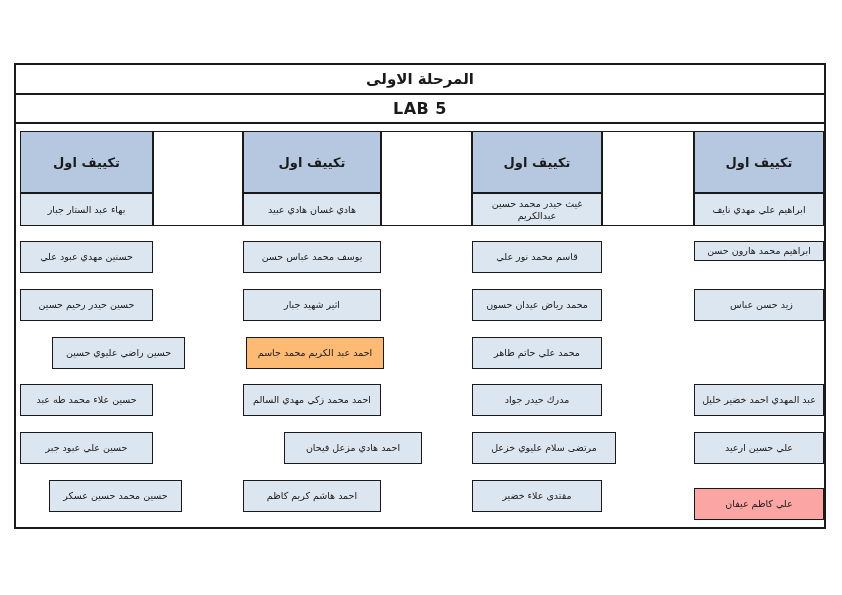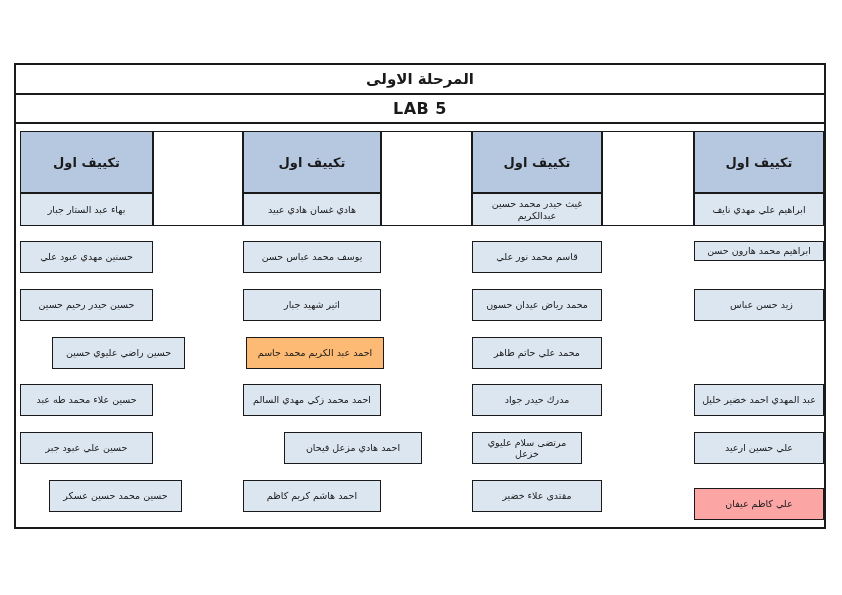--- a/index.html
+++ b/index.html
@@ -61,21 +61,21 @@
       <div class="name-box" dir="rtl" style="left: 222px; top: 272px; width: 138px; height: 32px; background: #fdba74; margin-left: 8px;">احمد عبد الكريم محمد جاسم</div>
       <div class="name-box" dir="rtl" style="left: 227px; top: 319px; width: 138px; height: 32px; background: rgb(220, 230, 241);">احمد محمد زكي مهدي السالم</div>
       <div class="name-box" dir="rtl" style="left: 227px; top: 367px; width: 138px; height: 32px; background: rgb(220, 230, 241); margin-left: 41px;">احمد هادي مزعل فيحان</div>
       <div class="name-box" dir="rtl" style="left: 227px; top: 415px; width: 138px; height: 32px; background: rgb(220, 230, 241);">احمد هاشم كريم كاظم</div>
       <div class="hdr-box" dir="rtl" style="left: 456px; top: 66px; width: 130px; height: 62px; background: rgb(182, 200, 224);">تكييف اول</div>
       <div class="name-box" dir="rtl" style="left: 456px; top: 128px; width: 130px; height: 33px; background: rgb(220, 230, 241);">غيث حيدر محمد حسين عبدالكريم</div>
       <div class="name-box" dir="rtl" style="left: 456px; top: 176px; width: 130px; height: 32px; background: rgb(220, 230, 241);">قاسم محمد نور علي</div>
       <div class="name-box" dir="rtl" style="left: 456px; top: 224px; width: 130px; height: 32px; background: rgb(220, 230, 241);">محمد رياض عيدان حسون</div>
       <div class="name-box" dir="rtl" style="left: 456px; top: 272px; width: 130px; height: 32px; background: rgb(220, 230, 241);">محمد علي حاتم طاهر</div>
       <div class="name-box" dir="rtl" style="left: 456px; top: 319px; width: 130px; height: 32px; background: rgb(220, 230, 241);">مدرك حيدر جواد</div>
-      <div class="name-box" dir="rtl" style="left: 456px; top: 367px; width: 110px; height: 32px; background: rgb(220, 230, 241);">مرتضى سلام عليوي خزعل</div>
+      <div class="name-box" dir="rtl" style="left: 456px; top: 367px; width: 144px; height: 32px; background: rgb(220, 230, 241);">مرتضى سلام عليوي خزعل</div>
       <div class="name-box" dir="rtl" style="left: 456px; top: 415px; width: 130px; height: 32px; background: rgb(220, 230, 241);">مقتدى علاء خضير</div>
       <div class="hdr-box" dir="rtl" style="left: 678px; top: 66px; width: 130px; height: 62px; background: rgb(182, 200, 224);">تكييف اول</div>
       <div class="name-box" dir="rtl" style="left: 678px; top: 128px; width: 130px; height: 33px; background: rgb(220, 230, 241);">ابراهيم علي مهدي نايف</div>
       <div class="name-box" dir="rtl" style="left: 678px; top: 176px; width: 130px; height: 20px; background: rgb(220, 230, 241);">ابراهيم محمد هارون حسن</div>
       <div class="name-box" dir="rtl" style="left: 678px; top: 224px; width: 130px; height: 32px; background: rgb(220, 230, 241); padding-left: 8px;">زيد حسن عباس</div>
       <div class="name-box" dir="rtl" style="left: 678px; top: 319px; width: 130px; height: 32px; background: rgb(220, 230, 241);">عبد المهدي احمد خضير خليل</div>
       <div class="name-box" dir="rtl" style="left: 678px; top: 367px; width: 130px; height: 32px; background: rgb(220, 230, 241);">علي حسين ارعيد</div>
       <div class="name-box" dir="rtl" style="left: 678px; top: 415px; width: 130px; height: 32px; background: #fca5a5; margin-top: 8px;">علي كاظم عيفان</div>
     </div>
 </div>

